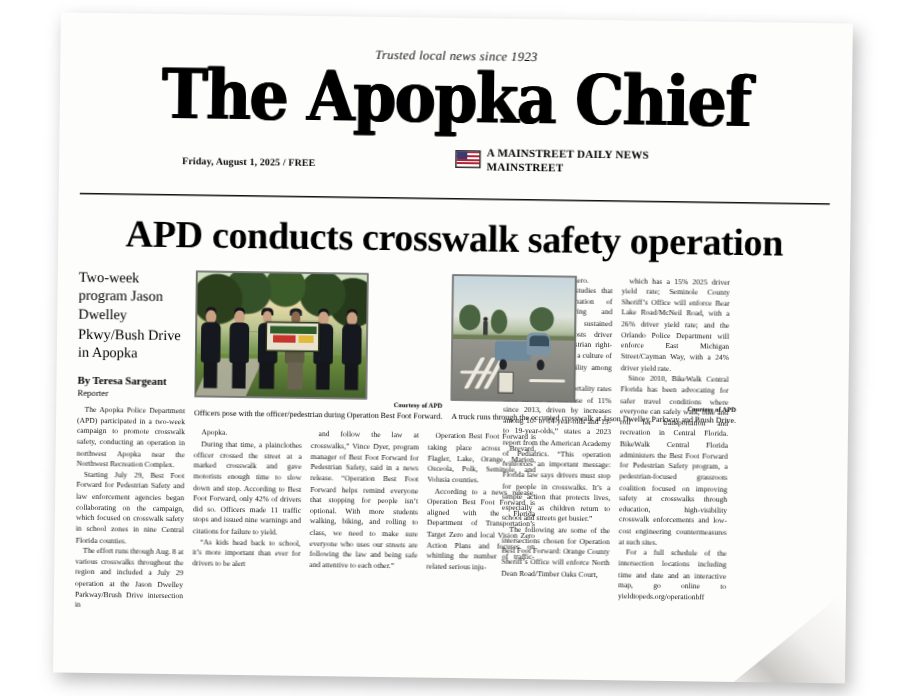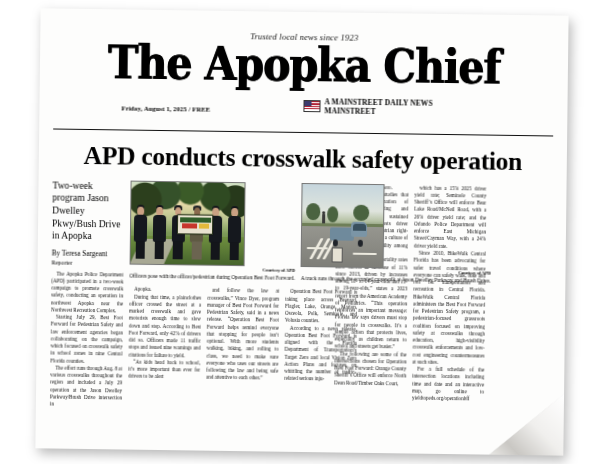--- a/index.html
+++ b/index.html
@@ -77,21 +77,21 @@
   
   .article{
     display:flex;gap:6px;margin:10px 14px 0 14px;align-items:flex-start;
   }
   .col{width:72px;flex:none;}
   .colwide{width:200px;flex:none;}
 
   .subhead{
     font-size:9.6px;line-height:1.32;color:#000;margin-bottom:7px;
   }
-  .byline{font-size:7.2px;font-weight:normal;color:#000;line-height:1.2;}
+  .byline{font-size:7.2px;font-weight:bold;color:#000;line-height:1.2;}
   .byrole{font-size:5.9px;color:#000;margin-top:1px;margin-bottom:5px;}
 
   .body{
     font-size:5.05px;line-height:1.44;text-align:justify;color:#111;
     hyphens:auto;-webkit-hyphens:auto;
   }
   .body p{margin:0;text-indent:5px;}
   .body p.first{text-indent:5px;}
 
   

